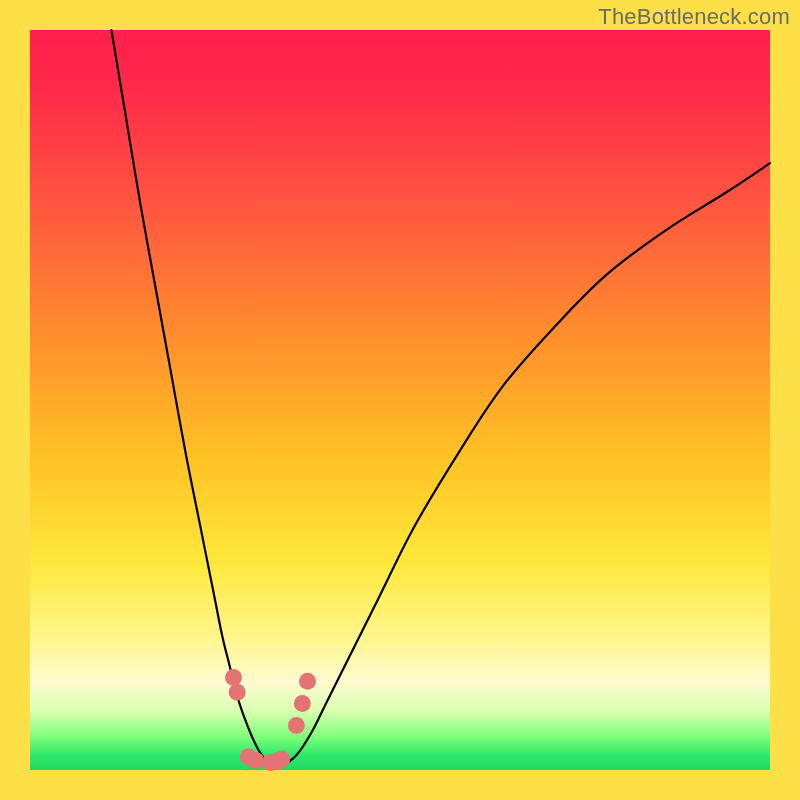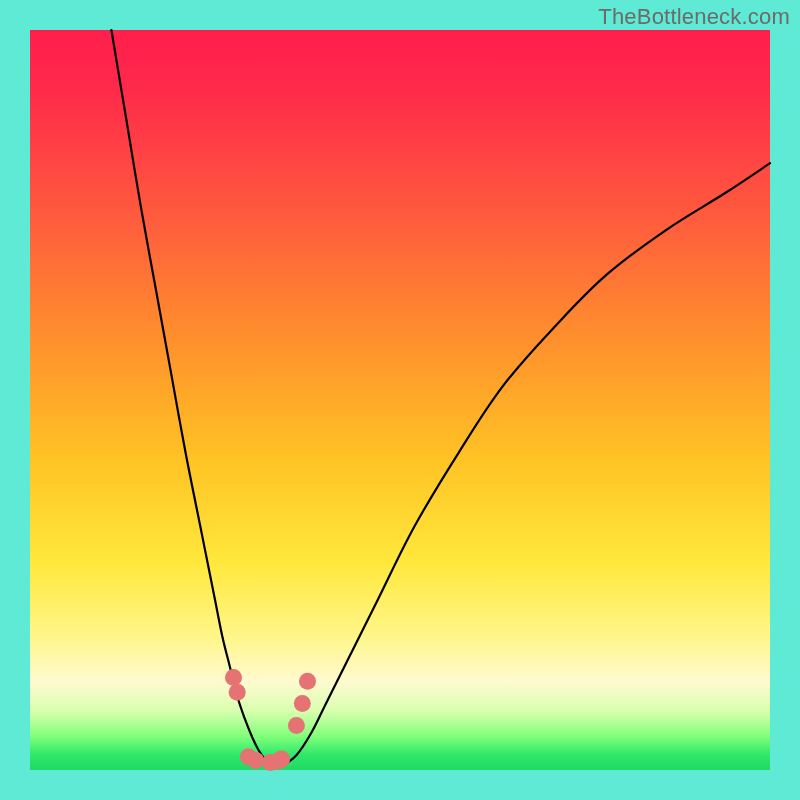--- a/index.html
+++ b/index.html
@@ -8,21 +8,21 @@
     width: 800px;
     height: 800px;
     background: #000;
     font-family: Arial, Helvetica, sans-serif;
     overflow: hidden;
   }
   .frame {
     position: relative;
     width: 800px;
     height: 800px;
-    background: #5eead4;
+    background: #fde047;
   }
   .watermark {
     position: absolute;
     top: 4px;
     right: 10px;
     color: #6b6b6b;
     font-size: 22px;
     font-weight: 400;
     letter-spacing: 0.2px;
     z-index: 10;

